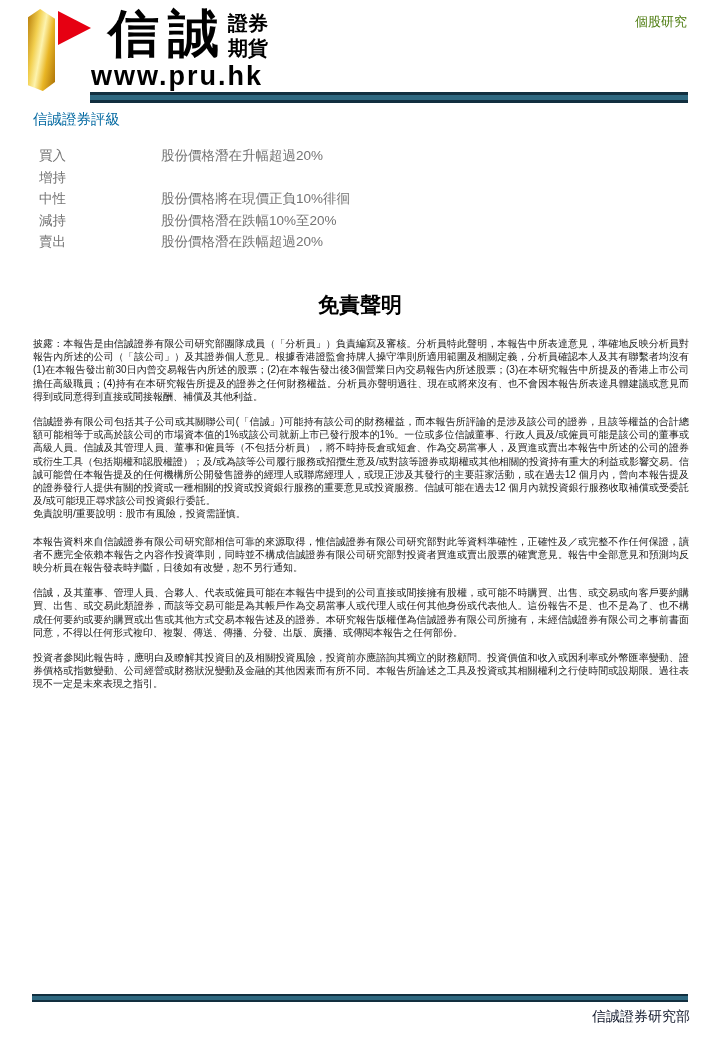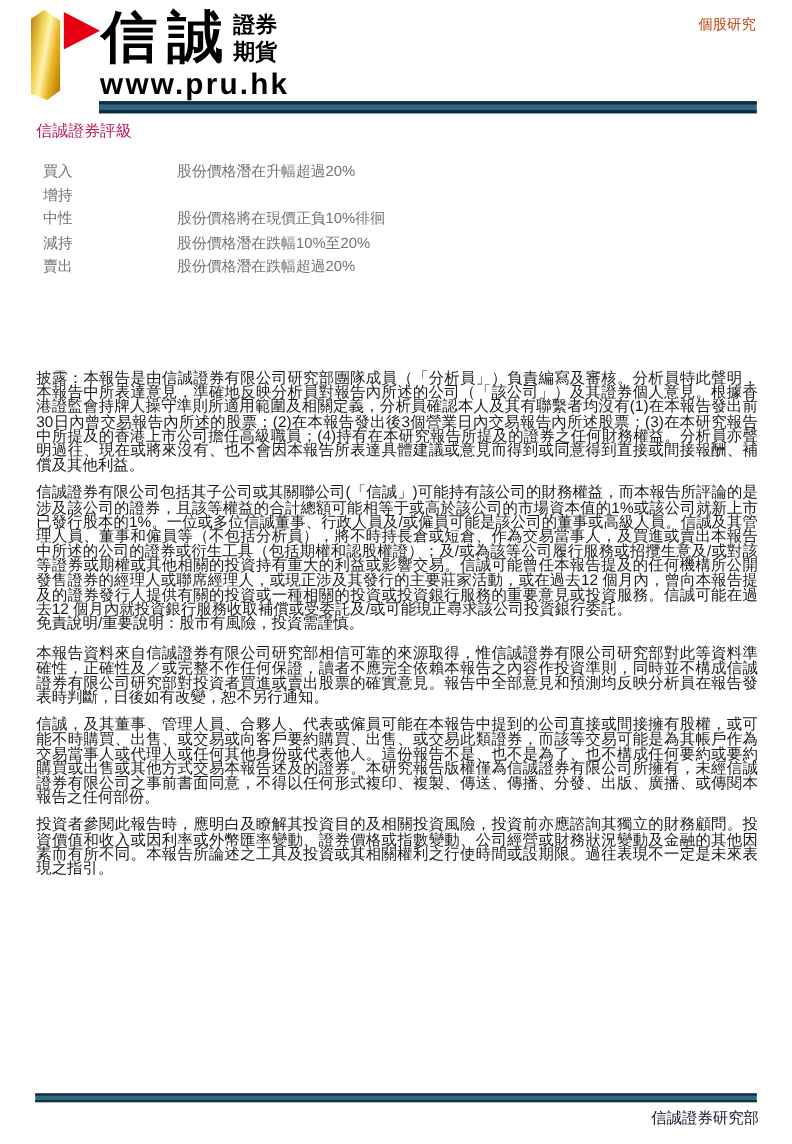--- a/index.html
+++ b/index.html
@@ -20,57 +20,57 @@
     position: absolute; left: 0; top: 5px; width: 27px; height: 82px;
     background: linear-gradient(100deg, #b57a06 0%, #f2cf4e 30%, #fdf3ae 48%, #e9b625 68%, #a86d04 100%);
     clip-path: polygon(0 10%, 45% 0, 100% 12%, 100% 89%, 55% 100%, 0 93%);
   }
   .red-flag {
     position: absolute; left: 30px; top: 7px; width: 0; height: 0;
     border-left: 33px solid #e60012;
     border-top: 17px solid transparent;
     border-bottom: 17px solid transparent;
   }
-  .brand-row { position: absolute; left: 64px; top: 0; display: flex; align-items: flex-start; }
+  .brand-row { position: absolute; left: 80px; top: 0; display: flex; align-items: flex-start; }
   .brand-name {
     font-size: 51px; font-weight: bold; letter-spacing: 9px;
     line-height: 60px; color: #000; white-space: nowrap;
   }
   .brand-sub {
     margin-left: 0px; padding-top: 7px; font-size: 20px; font-weight: bold;
     line-height: 25px; color: #000; white-space: nowrap;
   }
   .website {
     position: absolute; left: 63px; top: 57px;
     font-size: 27px; font-weight: bold; letter-spacing: 2px; color: #000;
   }
-  .report-type { position: absolute; top: 13px; right: 33px; font-size: 13px; color: #c2410c; text-align: right; }
+  .report-type { position: absolute; top: 13px; right: 33px; font-size: 13px; color: #4d7c0f; text-align: right; }
   .report-title { position: absolute; top: 47px; right: 24px; font-size: 25px; font-weight: bold; color: #000; }
   .header-rule {
     position: absolute; left: 90px; top: 92px; width: 598px; height: 11px;
     background: #2e6880;
     border-top: 3px solid #122f3f;
     border-bottom: 3px solid #122f3f;
   }
 
   
   .ratings { position: absolute; left: 33px; top: 110px; width: 500px; }
-  .ratings-title { font-size: 14.5px; color: #be185d; margin-bottom: 16px; }
+  .ratings-title { font-size: 14.5px; color: #0369a1; margin-bottom: 16px; }
   .rating-row { display: flex; font-size: 13.5px; line-height: 21.5px; color: #737373; padding-left: 6px; }
   .rating-label { width: 122px; flex: 0 0 122px; }
   .rating-desc { flex: 1; }
 
   
   .disclaimer-title {
     position: absolute; top: 291px; left: 0; width: 720px;
     text-align: center; font-size: 21px; font-weight: bold; color: #000;
   }
   .disclaimer-body {
     position: absolute; left: 33px; top: 337px; width: 656px;
-    font-size: 14px; line-height: 13.2px; text-align: justify; color: #1a1a1a;
+    font-size: 10px; line-height: 13.2px; text-align: justify; color: #1a1a1a;
   }
   .disclaimer-body p { margin: 0 0 12px 0; }
   .disclaimer-body p.tight { margin-bottom: 0; }
   .disclaimer-body p.note { margin-bottom: 14px; }
 
   
   .footer-rule {
     position: absolute; left: 32px; top: 994px; width: 656px; height: 8px;
     background: #2e6880;
     border-top: 2px solid #122f3f;
@@ -112,20 +112,21 @@
     <div class="rating-row">
       <span class="rating-label">減持</span>
       <span class="rating-desc">股份價格潛在跌幅10%至20%</span>
     </div>
     <div class="rating-row">
       <span class="rating-label">賣出</span>
       <span class="rating-desc">股份價格潛在跌幅超過20%</span>
     </div>
   </div>
 
+  <div class="disclaimer-title">免責聲明</div>
 
   <div class="disclaimer-body">
     <p>披露：本報告是由信誠證券有限公司研究部團隊成員（「分析員」）負責編寫及審核。分析員特此聲明，本報告中所表達意見，準確地反映分析員對報告內所述的公司（「該公司」）及其證券個人意見。根據香港證監會持牌人操守準則所適用範圍及相關定義，分析員確認本人及其有聯繫者均沒有(1)在本報告發出前30日內曾交易報告內所述的股票；(2)在本報告發出後3個營業日內交易報告內所述股票；(3)在本研究報告中所提及的香港上市公司擔任高級職員；(4)持有在本研究報告所提及的證券之任何財務權益。分析員亦聲明過往、現在或將來沒有、也不會因本報告所表達具體建議或意見而得到或同意得到直接或間接報酬、補償及其他利益。</p>
     <p class="tight">信誠證券有限公司包括其子公司或其關聯公司(「信誠」)可能持有該公司的財務權益，而本報告所評論的是涉及該公司的證券，且該等權益的合計總額可能相等于或高於該公司的市場資本值的1%或該公司就新上市已發行股本的1%。一位或多位信誠董事、行政人員及/或僱員可能是該公司的董事或高級人員。信誠及其管理人員、董事和僱員等（不包括分析員），將不時持長倉或短倉、作為交易當事人，及買進或賣出本報告中所述的公司的證券或衍生工具（包括期權和認股權證）；及/或為該等公司履行服務或招攬生意及/或對該等證券或期權或其他相關的投資持有重大的利益或影響交易。信誠可能曾任本報告提及的任何機構所公開發售證券的經理人或聯席經理人，或現正涉及其發行的主要莊家活動，或在過去12 個月內，曾向本報告提及的證券發行人提供有關的投資或一種相關的投資或投資銀行服務的重要意見或投資服務。信誠可能在過去12 個月內就投資銀行服務收取補償或受委託及/或可能現正尋求該公司投資銀行委託。</p>
     <p class="note">免責說明/重要說明：股市有風險，投資需謹慎。</p>
     <p>本報告資料來自信誠證券有限公司研究部相信可靠的來源取得，惟信誠證券有限公司研究部對此等資料準確性，正確性及／或完整不作任何保證，讀者不應完全依賴本報告之內容作投資準則，同時並不構成信誠證券有限公司研究部對投資者買進或賣出股票的確實意見。報告中全部意見和預測均反映分析員在報告發表時判斷，日後如有改變，恕不另行通知。</p>
     <p>信誠，及其董事、管理人員、合夥人、代表或僱員可能在本報告中提到的公司直接或間接擁有股權，或可能不時購買、出售、或交易或向客戶要約購買、出售、或交易此類證券，而該等交易可能是為其帳戶作為交易當事人或代理人或任何其他身份或代表他人。這份報告不是、也不是為了、也不構成任何要約或要約購買或出售或其他方式交易本報告述及的證券。本研究報告版權僅為信誠證券有限公司所擁有，未經信誠證券有限公司之事前書面同意，不得以任何形式複印、複製、傳送、傳播、分發、出版、廣播、或傳閱本報告之任何部份。</p>
     <p>投資者參閱此報告時，應明白及瞭解其投資目的及相關投資風險，投資前亦應諮詢其獨立的財務顧問。投資價值和收入或因利率或外幣匯率變動、證券價格或指數變動、公司經營或財務狀況變動及金融的其他因素而有所不同。本報告所論述之工具及投資或其相關權利之行使時間或設期限。過往表現不一定是未來表現之指引。</p>
   </div>
 

